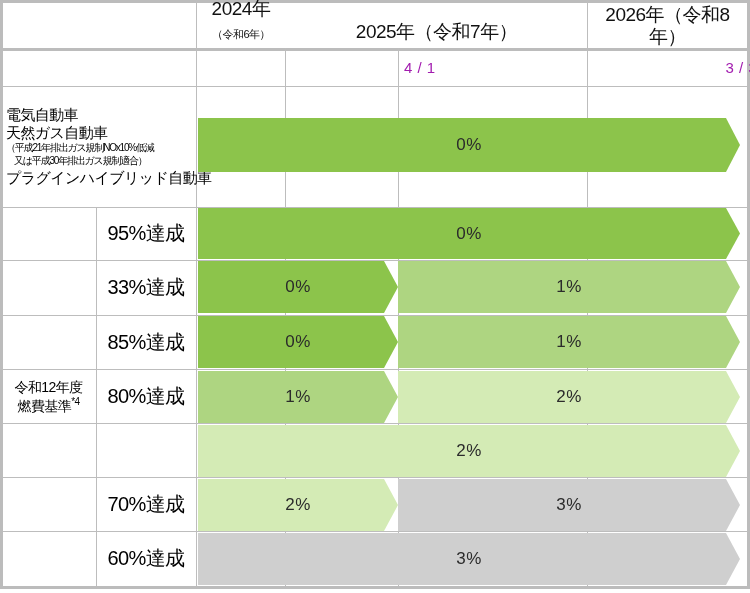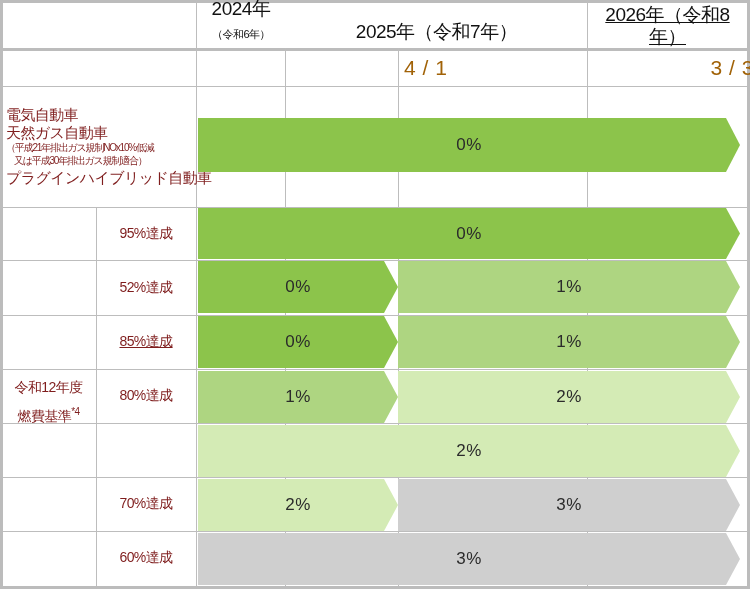--- a/index.html
+++ b/index.html
@@ -56,46 +56,46 @@
   .hdr-2024 {
     flex-direction: column;
   }
   .hdr-2024 .y-big { font-size: 19px; letter-spacing: -0.5px; }
   .hdr-2024 .y-small { font-size: 11px; letter-spacing: -0.5px; margin-top: 8px; }
 
   .date-cell {
     position: absolute;
     display: flex;
     align-items: center;
-    font-size: 21px;
+    font-size: 15px;
     letter-spacing: 0.5px;
-    color: #a16207;
+    color: #a21caf;
   }
   .date-left { justify-content: flex-start; }
   .date-right { justify-content: flex-end; margin-left: 24px; }
 
   
   .rowlabel {
     position: absolute;
     display: flex;
     flex-direction: column;
     align-items: center;
     justify-content: center;
     text-align: center;
-    color: #7f1d1d;
+    color: #000000;
     line-height: 1.22;
   }
   .rowlabel.align-left {
     align-items: flex-start;
     text-align: left;
   }
   .lbl-big { font-size: 15px; letter-spacing: -0.6px; white-space: nowrap; }
   .lbl-tiny { font-size: 10px; letter-spacing: -1.2px; white-space: nowrap; }
-  .lbl-pct { font-size: 14px; letter-spacing: -0.6px; white-space: nowrap; }
-  .lbl-group { font-size: 14px; letter-spacing: -0.6px; white-space: nowrap; margin-top: 10px; }
+  .lbl-pct { font-size: 20px; letter-spacing: -0.6px; white-space: nowrap; }
+  .lbl-group { font-size: 14px; letter-spacing: -0.6px; white-space: nowrap; }
   .lbl-group .sup { font-size: 10px; vertical-align: super; }
 
   
   .bar {
     position: absolute;
     display: flex;
     align-items: center;
     justify-content: center;
     font-size: 17px;
     color: #2b2b2b;
@@ -135,21 +135,21 @@
   <div class="vline" style="left:587px; top:0px; height:586px;"></div>
   <div class="vline outer" style="left:747px; top:0px; height:589px;"></div>
 
   <div class="hdr-cell hdr-2024" style="left:197px; top:3px; width:88px; height:32px;">
     <span class="y-big">2024年</span>
     <span class="y-small">（令和6年）</span>
   </div>
 
   <div class="hdr-cell hdr-main" style="left:286px; top:9px; width:301px; height:45px;">2025年（令和7年）</div>
 
-  <div class="hdr-cell hdr-main" style="left:588px; top:3px; width:159px; height:45px;text-decoration:underline;">2026年（令和8年）</div>
+  <div class="hdr-cell hdr-main" style="left:588px; top:3px; width:159px; height:45px;">2026年（令和8年）</div>
 
   <div class="date-cell date-left" style="left:404px; top:49px; width:120px; height:37px;">4 / 1</div>
 
   <div class="date-cell date-right" style="left:587px; top:49px; width:155px; height:37px;">3 / 31</div>
 
   <div class="rowlabel align-left" style="left:6px; top:86px; width:190px; height:121px;">
     <span class="lbl-big">電気自動車</span>
     <span class="lbl-big">天然ガス自動車</span>
     <span class="lbl-tiny">（平成21年排出ガス規制NOx10%低減</span>
     <span class="lbl-tiny" style="padding-left:8px;">又は平成30年排出ガス規制適合）</span>
@@ -160,23 +160,23 @@
     <span class="lbl-group">令和12年度</span>
     <span class="lbl-group">
       <span>燃費基準</span><span class="sup">*4</span>
     </span>
   </div>
 
   <div class="rowlabel" style="left:96px; top:207px; width:100px; height:53px;">
     <span class="lbl-pct">95%達成</span>
   </div>
   <div class="rowlabel" style="left:96px; top:260px; width:100px; height:55px;">
-    <span class="lbl-pct">52%達成</span>
-  </div>
-  <div class="rowlabel" style="left:96px; top:315px; width:100px; height:54px;text-decoration:underline;">
+    <span class="lbl-pct">33%達成</span>
+  </div>
+  <div class="rowlabel" style="left:96px; top:315px; width:100px; height:54px;">
     <span class="lbl-pct">85%達成</span>
   </div>
   <div class="rowlabel" style="left:96px; top:369px; width:100px; height:54px;">
     <span class="lbl-pct">80%達成</span>
   </div>
   <div class="rowlabel" style="left:96px; top:477px; width:100px; height:54px;">
     <span class="lbl-pct">70%達成</span>
   </div>
   <div class="rowlabel" style="left:96px; top:531px; width:100px; height:54px;">
     <span class="lbl-pct">60%達成</span>

